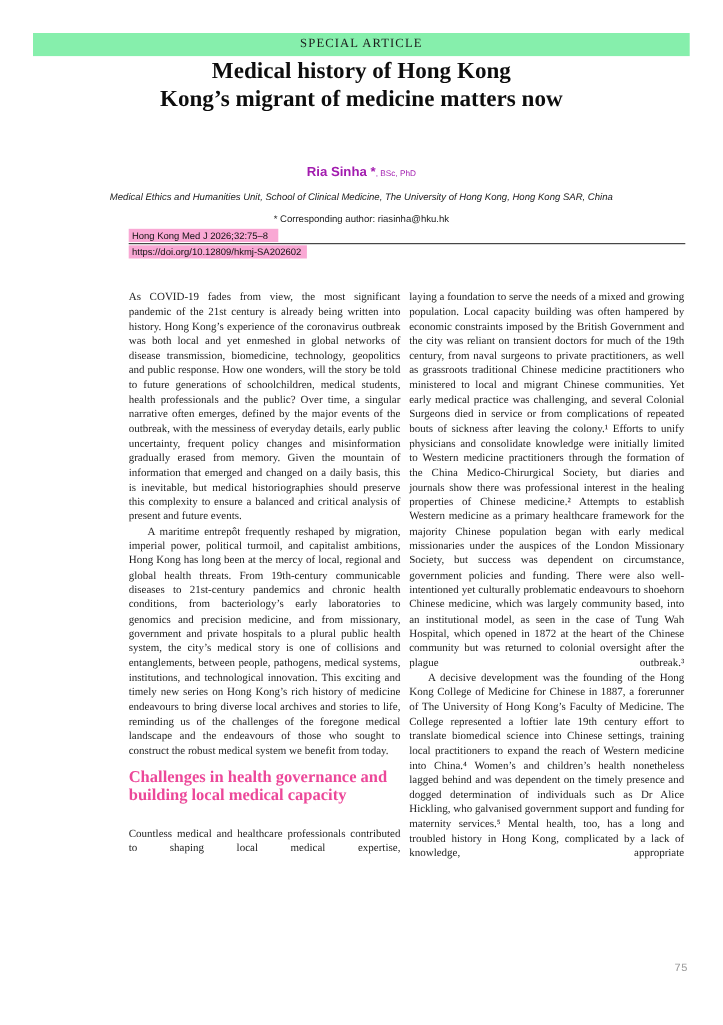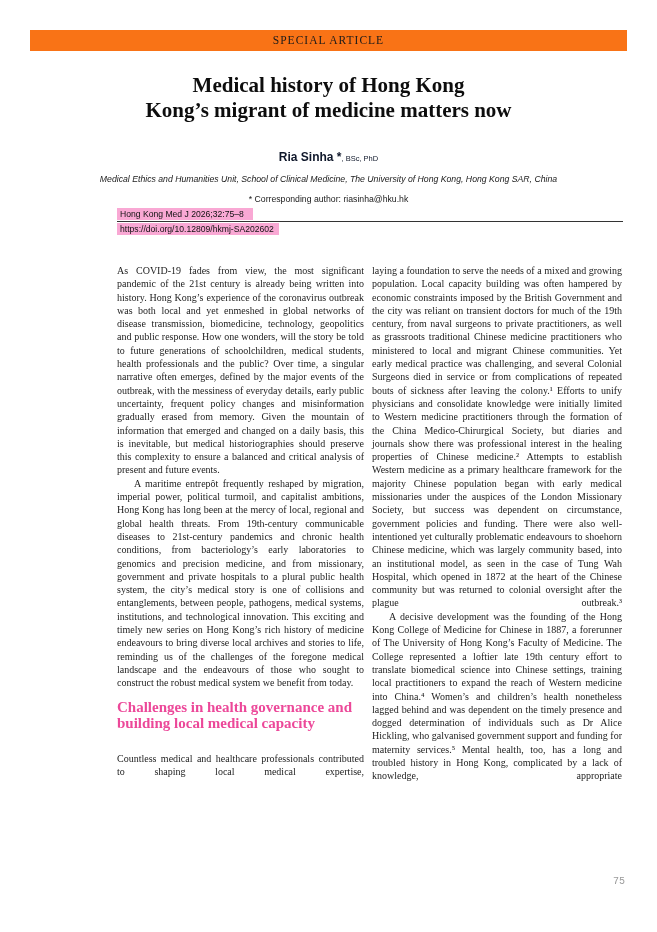--- a/index.html
+++ b/index.html
@@ -2,31 +2,31 @@
 <html><head>
 <meta charset="utf-8">
 <style>
   html,body { margin:0; padding:0; background:#ffffff; }
   .page {
     position:relative; width:657px; height:932px; background:#ffffff;
     font-family:"Liberation Serif", serif; color:#1c1c1c; overflow:hidden;
   }
   .banner {
     position:absolute; left:30px; top:30px; width:597px; height:21px;
-    background:#f97316; text-align:center; line-height:21px;
+    background:#86efac; text-align:center; line-height:21px;
     font-size:11.5px; letter-spacing:1px; color:#1b1b1b;
   }
   .title {
-    position:absolute; left:40px; top:73px; width:577px; text-align:center;
+    position:absolute; left:40px; top:52px; width:577px; text-align:center;
     font-size:21px; font-weight:bold; line-height:25px; color:#0d0d0d;
   }
   .title span { display:block; }
   .author {
     position:absolute; left:0; right:0; top:147px; text-align:center;
-    font-family:"Liberation Sans", sans-serif; color:#0f172a;
+    font-family:"Liberation Sans", sans-serif; color:#a21caf;
   }
   .author .name { font-size:12px; font-weight:bold; }
   .author .degrees { font-size:7.5px; }
   .affiliation {
     position:absolute; left:0; right:0; top:174px; text-align:center;
     font-family:Liberation Sans, sans-serif; font-style:italic;
     font-size:8.7px; color:#1a1a1a;
   }
   .corresponding {
     position:absolute; left:0; right:0; top:194px; text-align:center;

